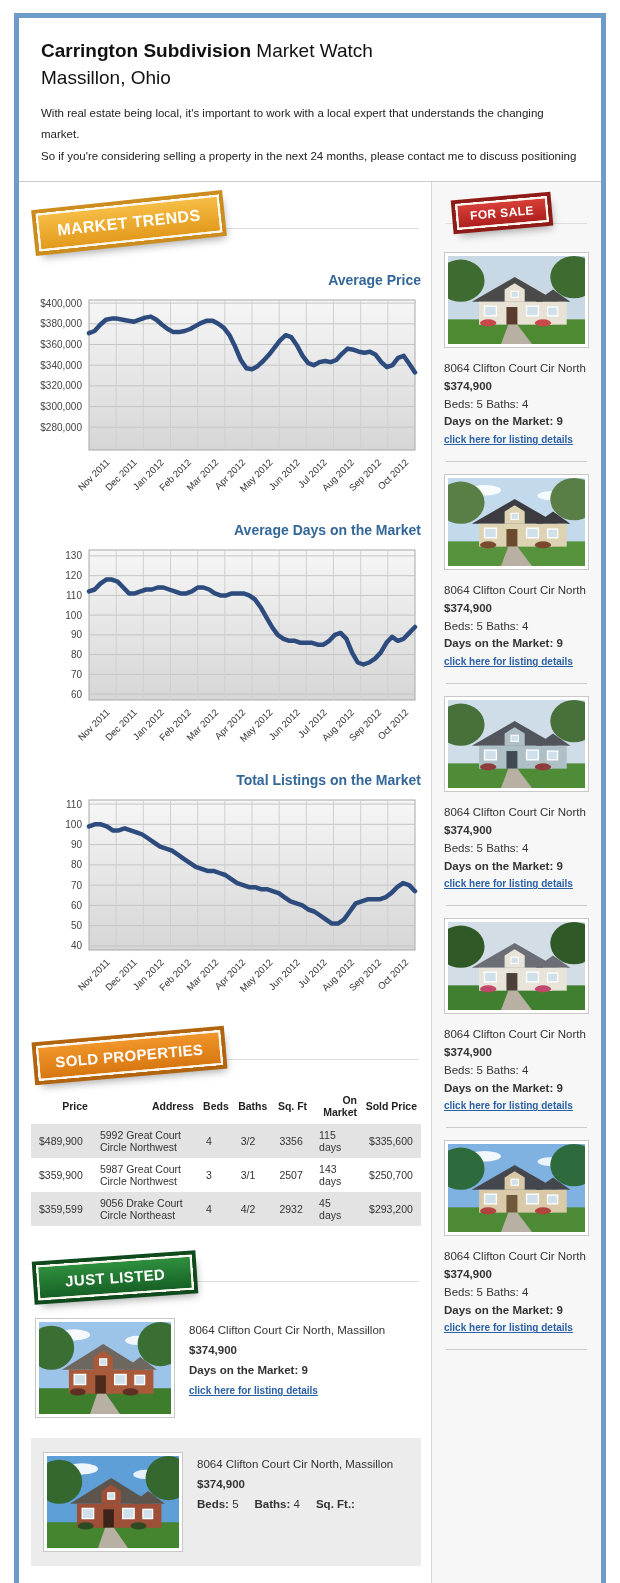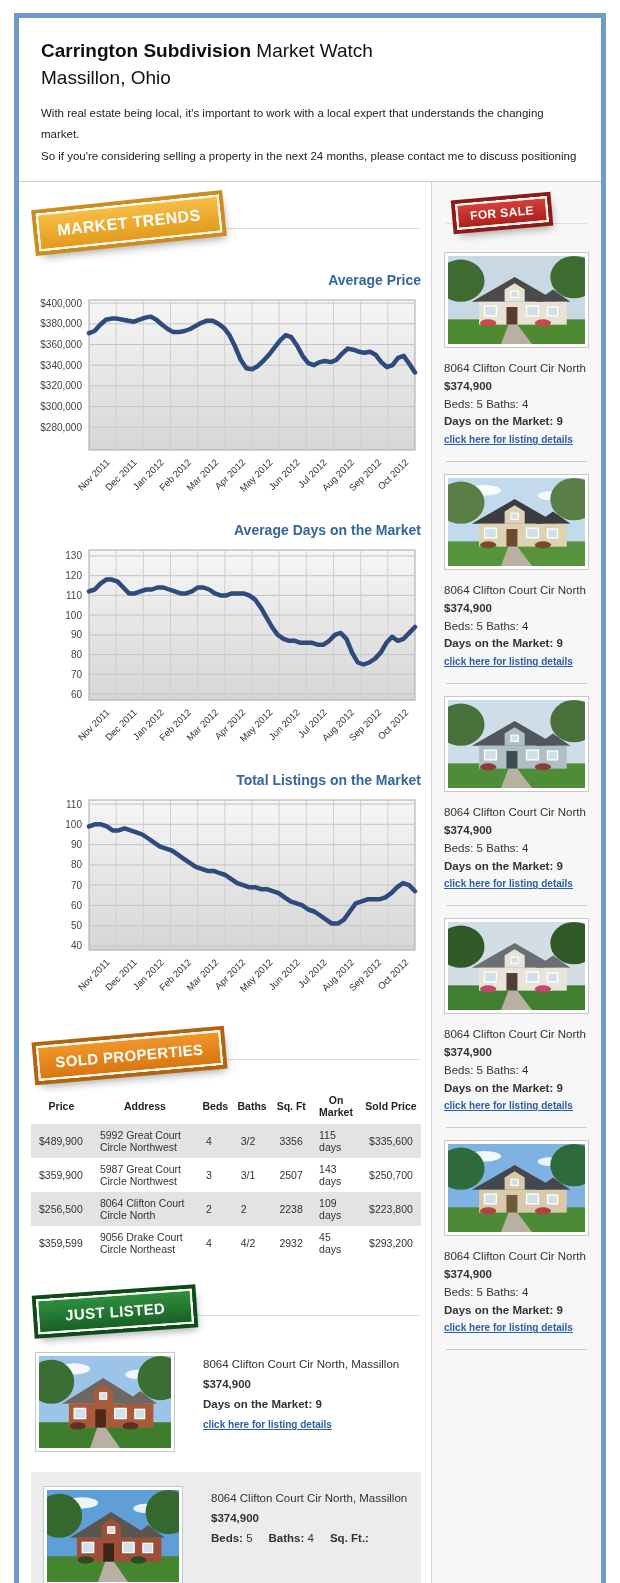--- a/index.html
+++ b/index.html
@@ -27,35 +27,35 @@
   .badge.red    { background: linear-gradient(#d84038, #ad1f1d); --edge:#8e1b17; transform: rotate(-5deg); font-size: 12px; padding: 4px 12px; left: 12px; top: 4px; }
   .badge.orange { background: linear-gradient(#f0962a, #d87711); --edge:#b2650e; transform: rotate(-5deg); font-size: 15px; padding: 7px 16px; }
   .badge.green  { background: linear-gradient(#2f8f3e, #176126); --edge:#0f4a1c; transform: rotate(-4deg); font-size: 15px; padding: 7px 26px; }
   .badge-row.short { height: 52px; }
 
   .section-title { color: #336699; font-size: 14px; font-weight: bold; margin: 16px 0 6px 2px; text-align: right; }
   .chart { margin-left: 0; }
   .chart svg { display: block; }
 
   table.sold { border-collapse: collapse; width: 100%; font-size: 10.5px; color: #333; margin-top: 4px; }
-  table.sold th { text-align: center; font-size: 10.5px; color: #222; padding: 6px 4px; }
+  table.sold th { text-align: right; font-size: 10.5px; color: #222; padding: 6px 4px; }
   table.sold td { padding: 5px 8px; }
   table.sold tbody tr:nth-child(odd) { background: #e3e3e3; }
 
   .side-listing { font-size: 11.5px; line-height: 1.55; color: #333; }
   .photo { background: #fff; border: 1px solid #c8c8c8; padding: 3px; cursor: pointer; }
   .side-listing .photo { height: 96px; margin-top: 4px; }
   .photo .ph { width: 100%; height: 100%; overflow: hidden; }
   .addr { margin-top: 12px; }
   .b { font-weight: bold; }
   .link { color: #2a5fa5; font-weight: bold; text-decoration: underline; font-size: 10px; cursor: pointer; display: inline-block; }
   .sep { border-top: 1px solid #cccccc; margin: 12px 2px 12px; }
 
   .jl-wrap { margin-top: 8px; }
-  .jl-item { display: flex; gap: 28px; margin: 12px 4px 10px; }
+  .jl-item { display: flex; gap: 14px; margin: 12px 4px 10px; }
   .jl-item .photo { width: 140px; height: 100px; flex: 0 0 auto; }
   .jl-text { font-size: 11.5px; line-height: 1.75; color: #333; padding-top: 2px; }
   .specs .spec { margin-right: 16px; }
   .jl-wrap .jl-item:nth-child(2) { background: #ececec; padding: 14px 12px; margin: 20px 0 0; }
 </style>
 </head>
 <body>
 
 <div class="page">
   <div class="frame">
@@ -276,29 +276,20 @@
   <tr>
     <td>$359,900</td>
     <td>5987 Great Court Circle Northwest</td>
     <td>3</td>
     <td>3/1</td>
     <td>2507</td>
     <td>143 days</td>
     <td>$250,700</td>
   </tr>
 
-  <tr>
-    <td>$256,500</td>
-    <td>8064 Clifton Court Circle North</td>
-    <td>2</td>
-    <td>2</td>
-    <td>2238</td>
-    <td>109 days</td>
-    <td>$223,800</td>
-  </tr>
 
   <tr>
     <td>$359,599</td>
     <td>9056 Drake Court Circle Northeast</td>
     <td>4</td>
     <td>4/2</td>
     <td>2932</td>
     <td>45 days</td>
     <td>$293,200</td>
   </tr>

